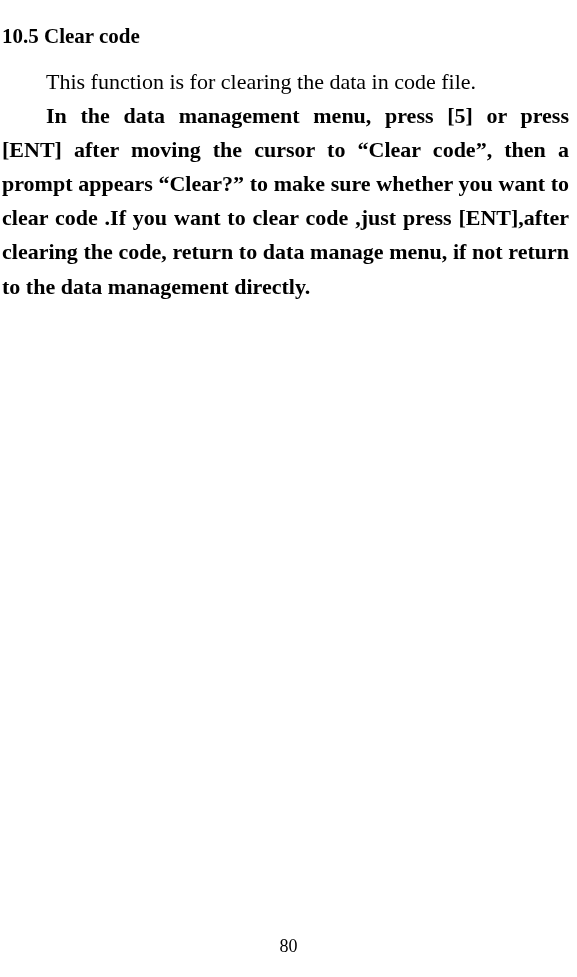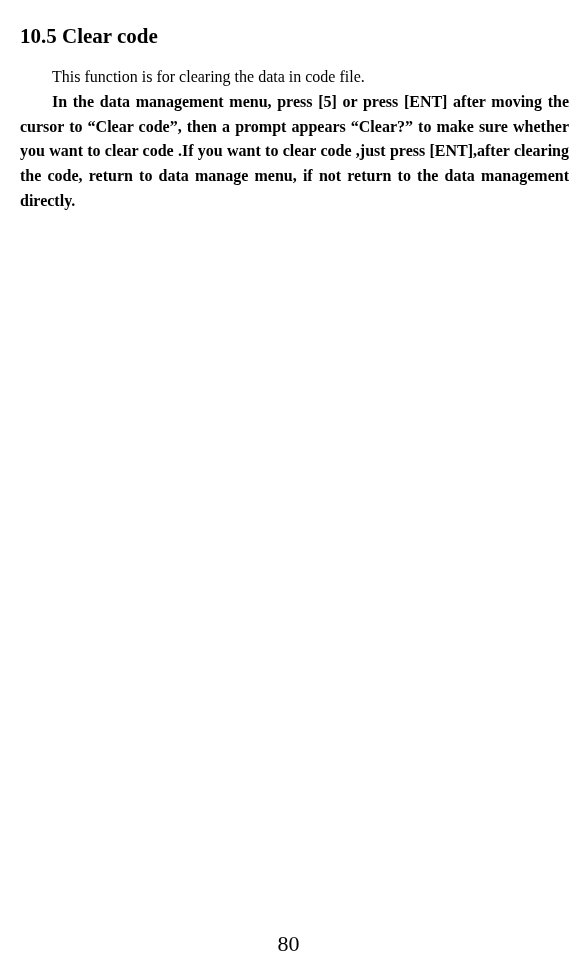--- a/index.html
+++ b/index.html
@@ -7,50 +7,50 @@
       padding: 0;
       font-family: "Times New Roman", Times, serif;
       background: #fff;
       color: #000;
       width: 577px;
       height: 977px;
       position: relative;
       box-sizing: border-box;
     }
     .page {
-      padding: 20px 8px 0 20px;
+      padding: 20px 8px 0 2px;
       box-sizing: border-box;
       height: 100%;
       position: relative;
     }
     .heading {
       font-family: Georgia, "Times New Roman", serif;
       font-weight: bold;
       font-size: 21px;
       margin: 0 0 14px 0;
       padding-top: 4px;
     }
     .body-text {
-      font-size: 16px;
+      font-size: 22px;
       line-height: 1.55;
       text-align: justify;
       text-justify: inter-word;
       margin-top: 16px;
     }
     .body-text p {
       margin: 0;
       text-indent: 2em;
     }
     .page-number {
       position: absolute;
       bottom: 20px;
       left: 0;
       right: 0;
       text-align: center;
-      font-size: 22px;
+      font-size: 18px;
     }
   </style>
 </head>
 <body>
 
 <div class="page">
   <h2 class="heading">10.5 Clear code</h2>
   <div class="body-text">
     <p>This function is for clearing the data in code file.</p>
     <p style="text-indent:2em;font-weight:bold;">In the data management menu, press [5] or press [ENT] after moving the cursor to “Clear code”, then    a prompt appears “Clear?” to make sure whether you want to clear code .If you want to clear code ,just press [ENT],after clearing the code, return to data manage menu, if not return to the data management directly.</p>

